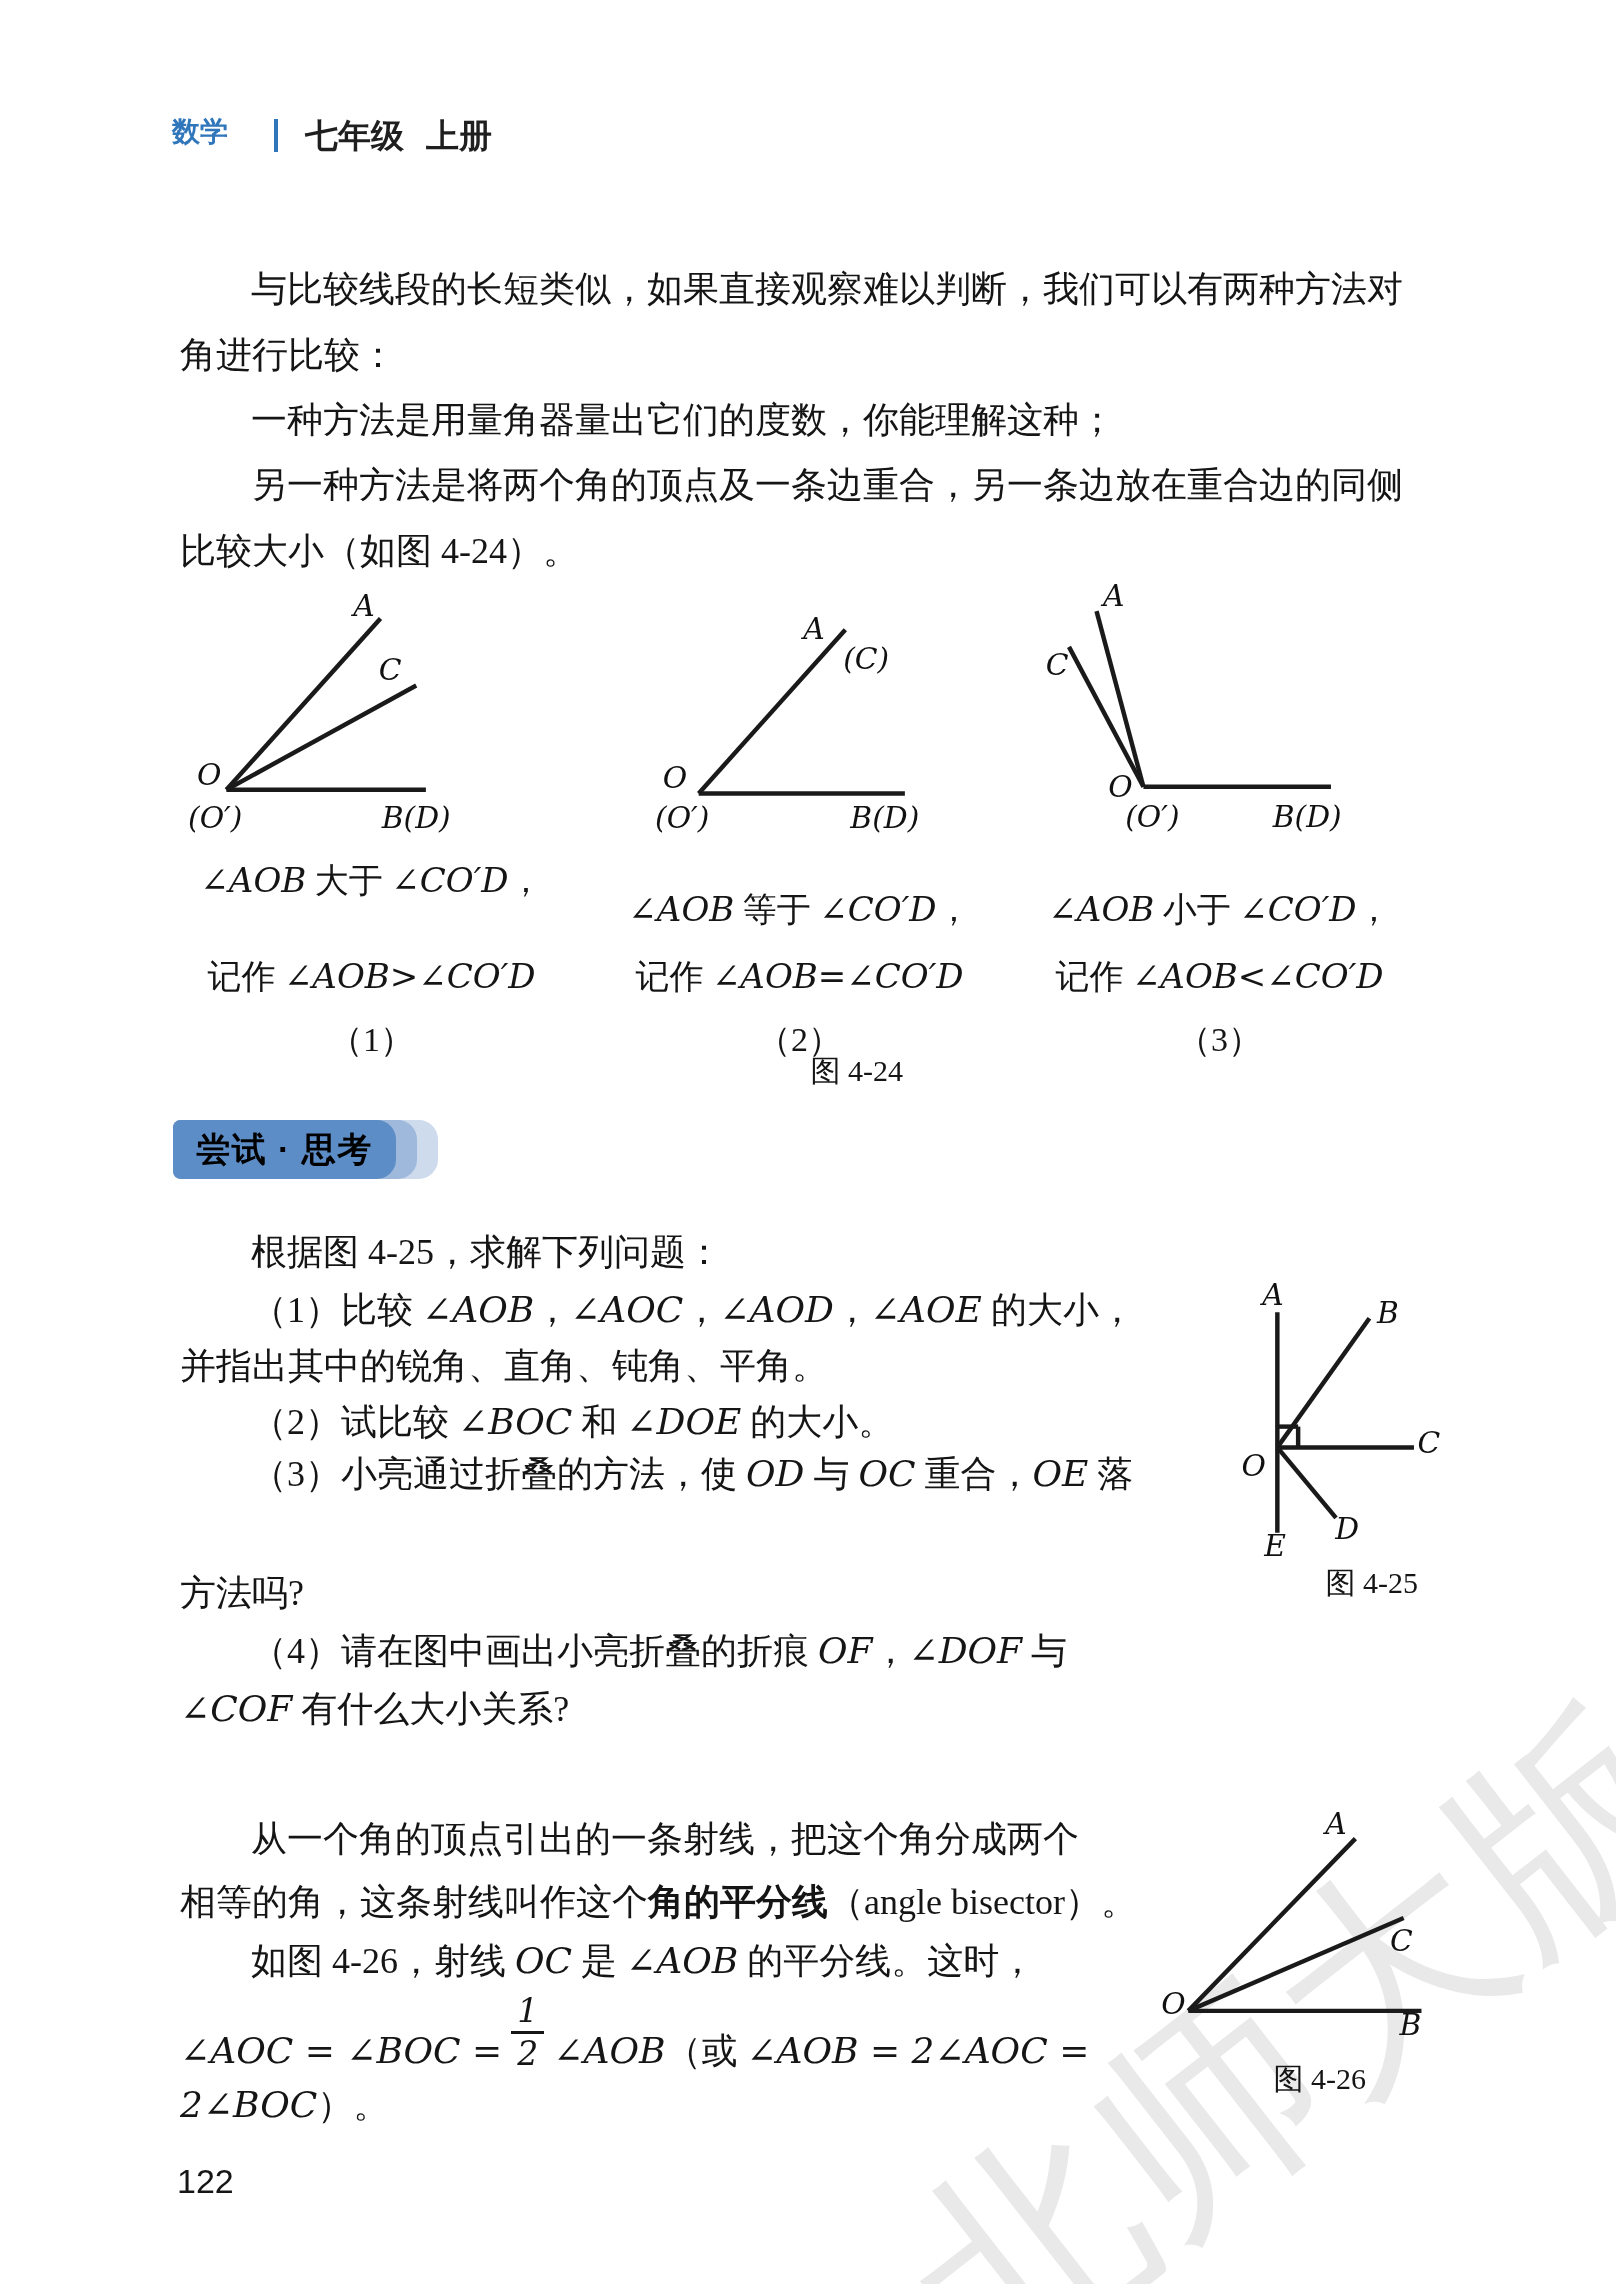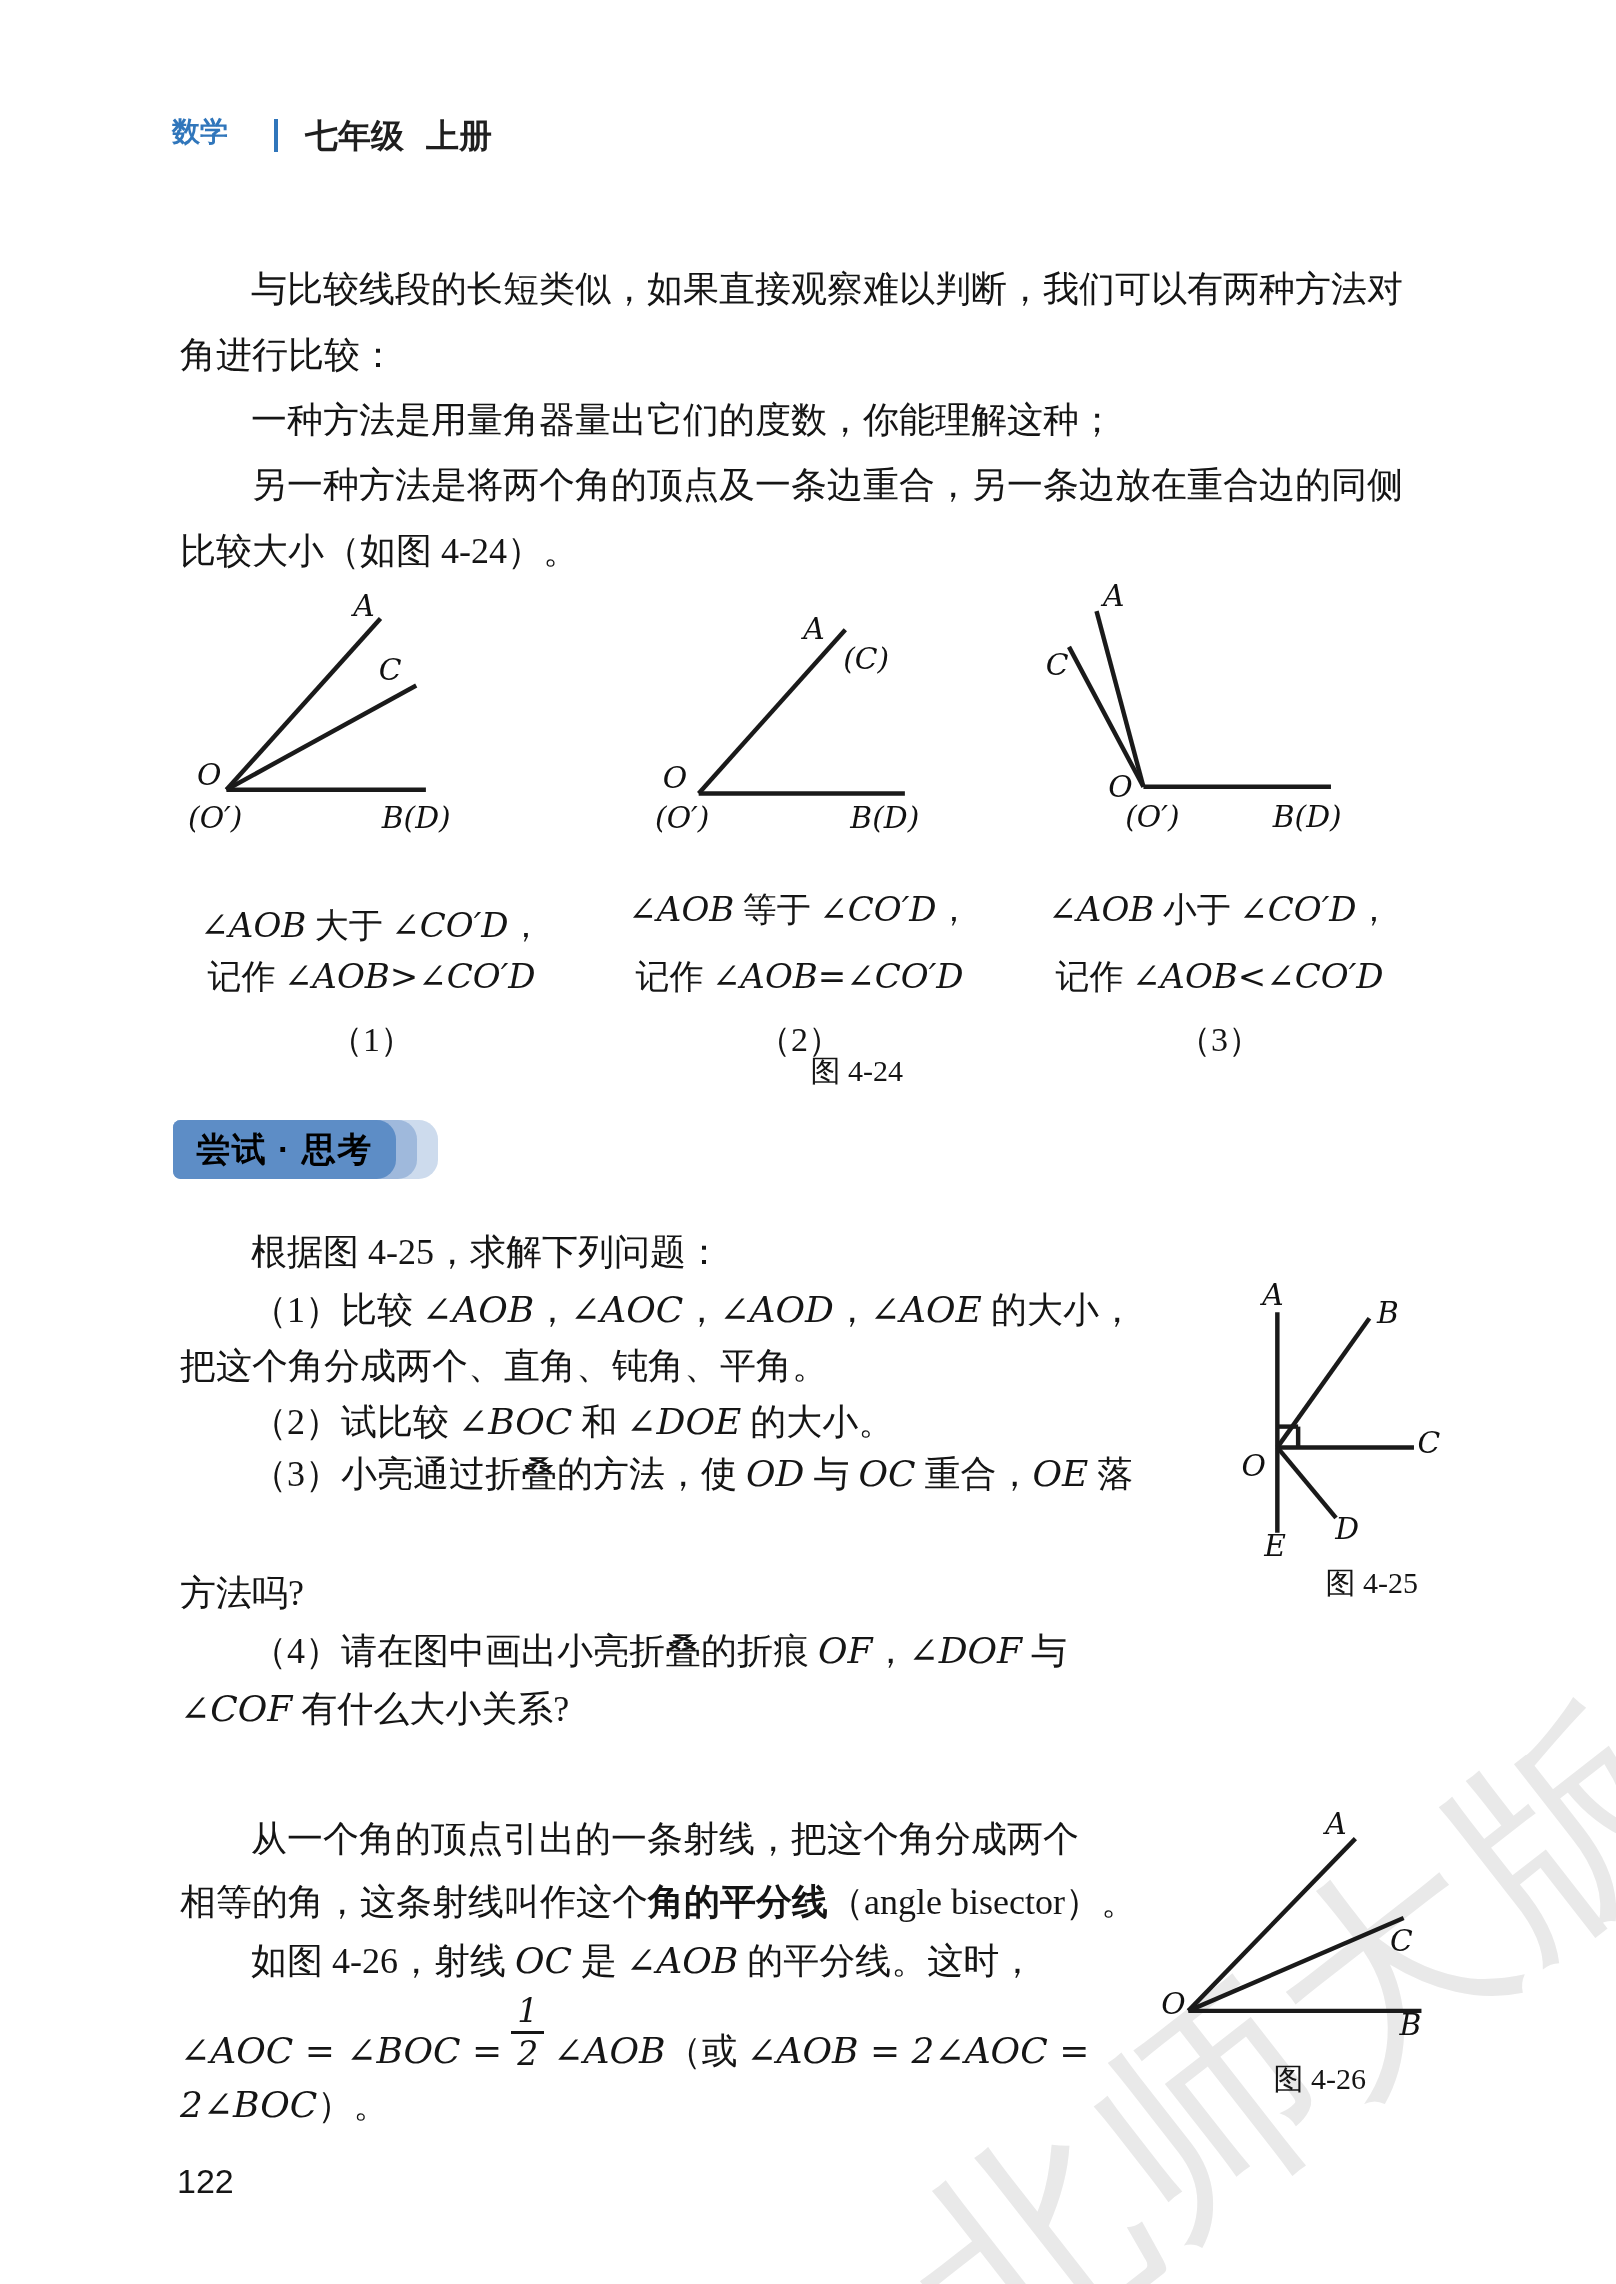--- a/index.html
+++ b/index.html
@@ -92,21 +92,21 @@
       <line x1="143" y1="298" x2="395" y2="298"></line>
       <line x1="143" y1="298" x2="80" y2="62"></line>
       <line x1="143" y1="298" x2="43" y2="110"></line>
       <text x="103" y="55">A</text>
       <text x="27" y="148">C</text>
       <text x="112" y="312">O</text>
       <text x="155" y="352">(O′)</text>
       <text x="363" y="352">B(D)</text>
     </svg>
 
-    <div class="cap" style="left:178px;top:903px"><span class="seg-m">∠AOB</span><span> 大于 </span><span class="seg-m">∠CO′D</span><span>，</span></div>
+    <div class="cap" style="left:178px;top:858px"><span class="seg-m">∠AOB</span><span> 大于 </span><span class="seg-m">∠CO′D</span><span>，</span></div>
     <div class="cap" style="left:178px;top:954px"><span>记作 </span><span class="seg-m">∠AOB&gt;∠CO′D</span></div>
     <div class="cap" style="left:178px;top:1017px">（1）</div>
 
     <div class="cap" style="left:606px;top:954px"><span>记作 </span><span class="seg-m">∠AOB=∠CO′D</span></div>
     <div class="cap" style="left:606px;top:887px"><span class="seg-m">∠AOB</span><span> 等于 </span><span class="seg-m">∠CO′D</span><span>，</span></div>
     <div class="cap" style="left:606px;top:1017px">（2）</div>
 
     <div class="cap" style="left:1026px;top:887px"><span class="seg-m">∠AOB</span><span> 小于 </span><span class="seg-m">∠CO′D</span><span>，</span></div>
     <div class="cap" style="left:1026px;top:954px"><span>记作 </span><span class="seg-m">∠AOB&lt;∠CO′D</span></div>
     <div class="cap" style="left:1026px;top:1017px">（3）</div>
@@ -115,21 +115,21 @@
 
     <div class="badge-wrap">
       <div class="badge-layer b3"></div>
       <div class="badge-layer b2"></div>
       <div class="badge-layer b1"></div>
       <div class="badge-text">尝试 · 思考</div>
     </div>
 
     <div class="tl ind" style="top:1229px"><span>根据图 4-25，求解下列问题：</span></div>
     <div class="tl ind" style="top:1287px"><span>（1）比较 </span><span class="seg-m">∠AOB</span><span>，</span><span class="seg-m">∠AOC</span><span>，</span><span class="seg-m">∠AOD</span><span>，</span><span class="seg-m">∠AOE</span><span> 的大小，</span></div>
-    <div class="tl" style="top:1343px"><span>把这个角分成两个、直角、钝角、平角。</span></div>
+    <div class="tl" style="top:1343px"><span>并指出其中的锐角、直角、钝角、平角。</span></div>
     <div class="tl ind" style="top:1399px"><span>（2）试比较 </span><span class="seg-m">∠BOC</span><span> 和 </span><span class="seg-m">∠DOE</span><span> 的大小。</span></div>
     <div class="tl ind" style="top:1451px"><span>（3）小亮通过折叠的方法，使 </span><span class="seg-m">OD</span><span> 与 </span><span class="seg-m">OC</span><span> 重合，</span><span class="seg-m">OE</span><span> 落</span></div>
     <div class="tl" style="top:1570px"><span>方法吗?</span></div>
     <div class="tl ind" style="top:1628px"><span>（4）请在图中画出小亮折叠的折痕 </span><span class="seg-m">OF</span><span>，</span><span class="seg-m">∠DOF</span><span> 与</span></div>
     <div class="tl" style="top:1686px"><span class="seg-m">∠COF</span><span> 有什么大小关系?</span></div>
 
     <svg style="left:1212px;top:1260px" width="349" height="305" viewBox="0 0 470 410">
       <line x1="88" y1="70" x2="88" y2="367"></line>
       <line x1="88" y1="252" x2="272" y2="252"></line>
       <line x1="88" y1="252" x2="212" y2="78"></line>

